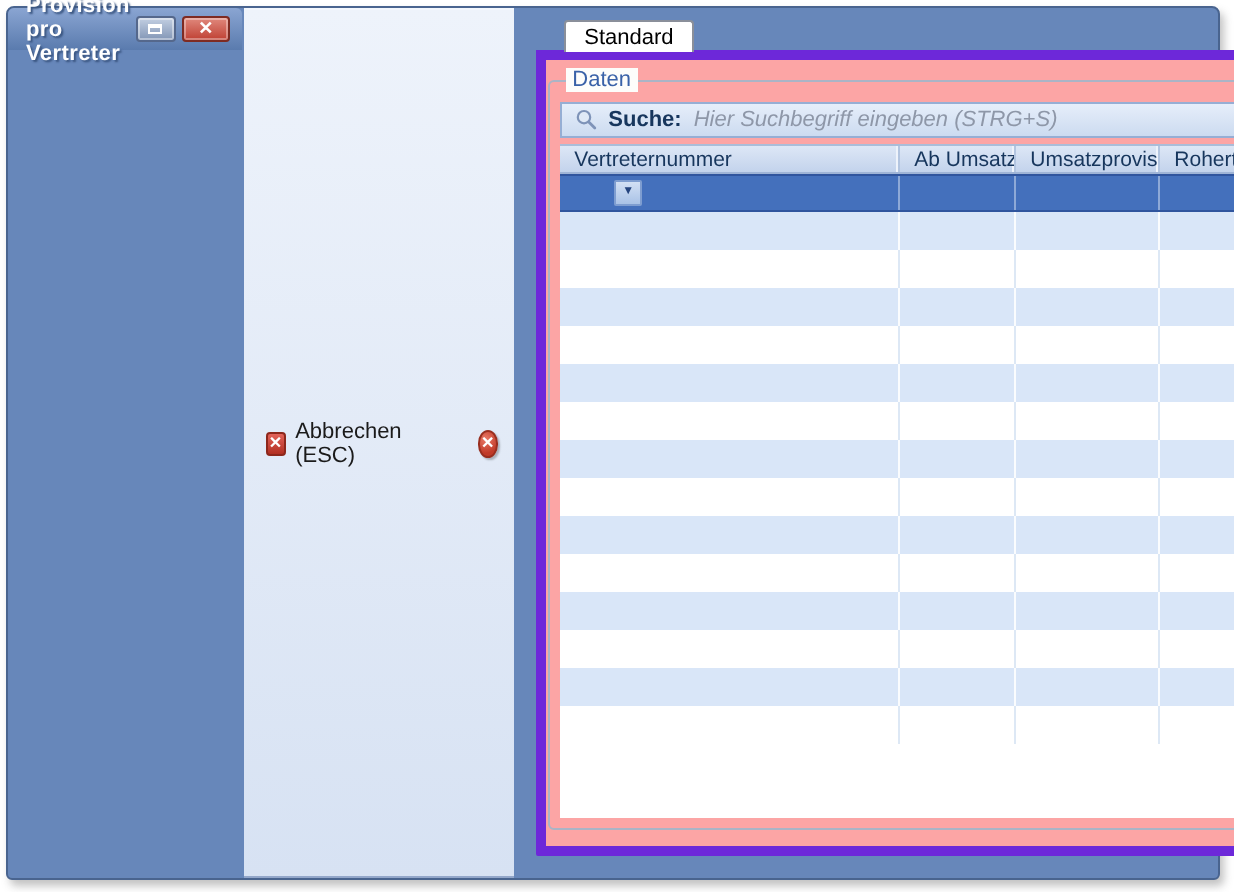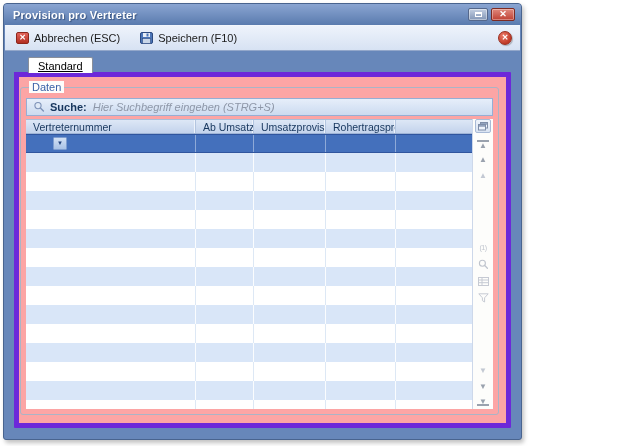--- a/index.html
+++ b/index.html
@@ -1,26 +1,26 @@
 <!DOCTYPE html>
 <html><head>
 <meta charset="utf-8">
 <style>
   * { margin:0; padding:0; box-sizing:border-box; }
   html,body { width:617px; height:446px; background:#ffffff; font-family:"Liberation Sans", sans-serif; overflow:hidden; }
   .stage { position:relative; width:617px; height:446px; background:#fff; }
 
   
   .window {
-    position:absolute; left:3px; top:3px; width:519px; height:437px;
+    position:absolute; left:3px; top:3px; width:607px; height:437px;
     background:#6787ba;
     border:1px solid #49648f;
     border-radius:4px 4px 3px 3px;
     box-shadow:2px 3px 4px rgba(120,120,120,.45);
-    display:flex; flex-direction:column;
+    display:flex; flex-direction:row;
   }
 
   
   .titlebar {
     height:21px; flex:0 0 21px;
     background:linear-gradient(#8aa5d2, #5a7bae);
     border-radius:3px 3px 0 0;
     display:flex; align-items:center; padding:0 6px 0 9px;
   }
   .title-text {
@@ -61,21 +61,21 @@
     box-shadow:1px 1px 1px rgba(0,0,0,.25);
   }
 
   
   .body { flex:1; display:flex; flex-direction:column; padding:0 10px 11px 10px; min-height:0; }
   .tabstrip { flex:0 0 21px; display:flex; align-items:flex-end; padding-left:14px; }
   .tab {
     position:relative; top:1px; z-index:2;
     background:#ffffff; border:1px solid #8a8f9a; border-bottom:none;
     border-radius:2px 2px 0 0; font-size:11px; color:#000;
-    padding:2px 9px 2px 9px; height:16px; line-height:12px;text-decoration:underline;
+    padding:2px 9px 2px 9px; height:16px; line-height:12px;
   }
   .panel {
     flex:1; background:#fca5a5; border:5px solid #6d28d9; border-radius:0 1px 1px 1px;
     position:relative; min-height:0; padding:10px 7px 8px 1px;
   }
 
   
   .groupbox {
     position:relative; height:100%;
     border:1px solid #aab4c6; border-radius:3px;
@@ -161,31 +161,20 @@
       <div class="tb-btn btn-close-win">
         <span>✕</span>
       </div>
     </div>
 
     <div class="toolbar">
       <div class="tool-btn">
         <span class="ic-cancel">✕</span>
         <span>Abbrechen (ESC)</span>
       </div>
-      <div class="tool-btn">
-        <span style="display:flex;">
-          <svg width="13" height="12" viewBox="0 0 13 12">
-            <rect x="0.5" y="0.5" width="12" height="11" rx="1.5" fill="#4a74b8" stroke="#2c4a80"></rect>
-            <rect x="3" y="1" width="7" height="4" fill="#e8eef6"></rect>
-            <rect x="6.5" y="1.5" width="2" height="3" fill="#4a74b8"></rect>
-            <rect x="2.5" y="6.5" width="8" height="5" fill="#c9d6e8" stroke="#2c4a80" stroke-width="0.6"></rect>
-          </svg>
-        </span>
-        <span>Speichern (F10)</span>
-      </div>
       <div class="spacer"></div>
       <div class="ic-close-form">
         <span>✕</span>
       </div>
     </div>
 
     <div class="body">
       <div class="tabstrip">
         <div class="tab">Standard</div>
       </div>

